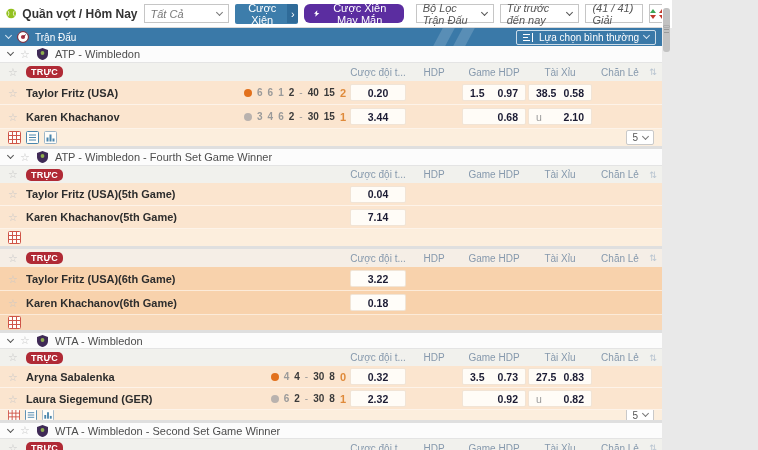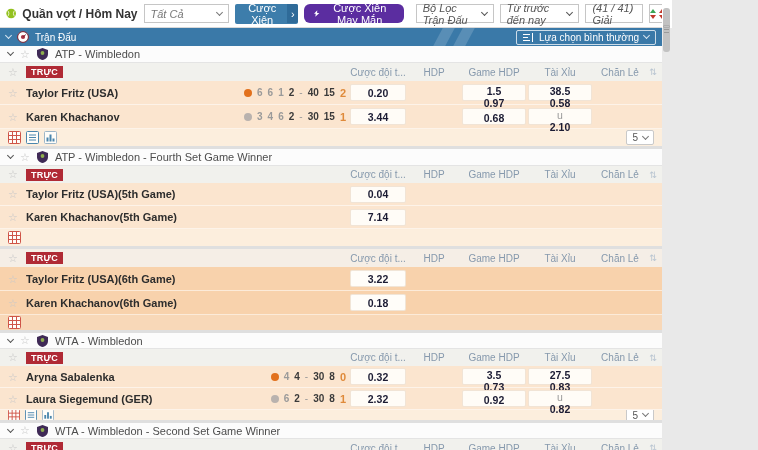--- a/index.html
+++ b/index.html
@@ -70,21 +70,21 @@
     width:662px; height:17px; background:#fcfcfc; border-bottom:1px solid #e4e4e4;
     display:flex; align-items:center; gap:7px; padding-left:8px; font-size:11px; color:#4d4d4d;
   }
   .sec-header .chv { color:#555; }
   .star { color:#c8c8c8; font-size:11px; line-height:1; }
 
   .cols-row { width:662px; height:18px; display:flex; align-items:center; background:#f1f1ed; }
   .cols-left { flex:1; display:flex; align-items:center; gap:8px; padding-left:8px; }
   .live-badge {
     background:#b02a35; color:#fff; font-size:9px; font-weight:bold;
-    padding:1px 5px; border-radius:0; letter-spacing:.3px;
+    padding:1px 5px; border-radius:5px; letter-spacing:.3px;
   }
   .oddswrap { width:312px; display:flex; align-items:center; flex:none; }
   .ogrid { display:grid; grid-template-columns:56px 52px 64px 64px 52px; column-gap:2px; width:296px; }
   .ohead { text-align:center; color:#8699ad; font-size:10px; white-space:nowrap; overflow:hidden; }
   .colicon { width:14px; color:#b9c5d1; font-size:9px; text-align:center; }
 
   .mrow { width:662px; height:24px; display:flex; align-items:center; background:#fbe5cf; border-bottom:1px solid rgba(255,255,255,.55); }
   .mrow.short { height:22px; }
   .starcell { width:26px; padding-left:8px; flex:none; }
   .pname { flex:1; font-weight:bold; font-size:11px; color:#2d2d2d; white-space:nowrap; overflow:hidden; }
@@ -99,21 +99,21 @@
   .sc-cur { color:#3a3a3a; }
   .sc-dash { color:#9a9a9a; font-weight:normal; }
   .sc-pt { color:#3a3a3a; }
   .sc-won { color:#df8a3a; font-size:11px; }
 
   .obox {
     height:17px; background:#fffcf7; border:1px solid rgba(214,184,152,.35); border-radius:2px;
     display:flex; align-items:center; justify-content:center;
     font-size:10.5px; font-weight:bold; color:#1b1b33; cursor:pointer;
   }
-  .obox.split { justify-content:space-between; padding:0 7px;flex-direction:column; }
+  .obox.split { justify-content:space-between; padding:0 7px; }
   .u-mark { color:#999; font-weight:normal; }
 
   .icons-row { width:662px; height:17px; display:flex; align-items:center; gap:5px; padding-left:8px; background:#fceedd; }
   .icons-row svg { display:block; cursor:pointer; }
   .pager {
     margin-left:auto; margin-right:8px; background:#fff; border:1px solid #c9c9c9; border-radius:2px;
     font-size:10px; color:#555; display:flex; align-items:center; gap:5px; padding:1px 5px; cursor:pointer;
   }
   .pager .chv { color:#777; }
 

